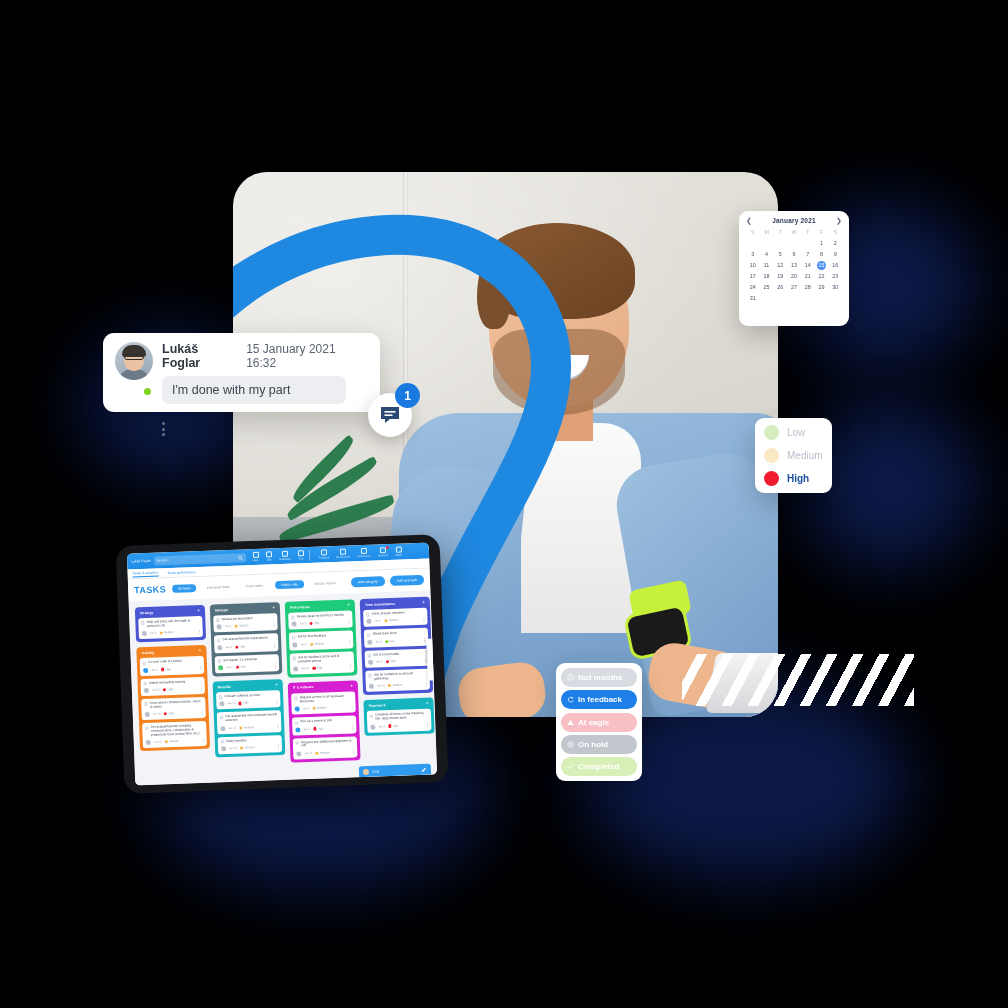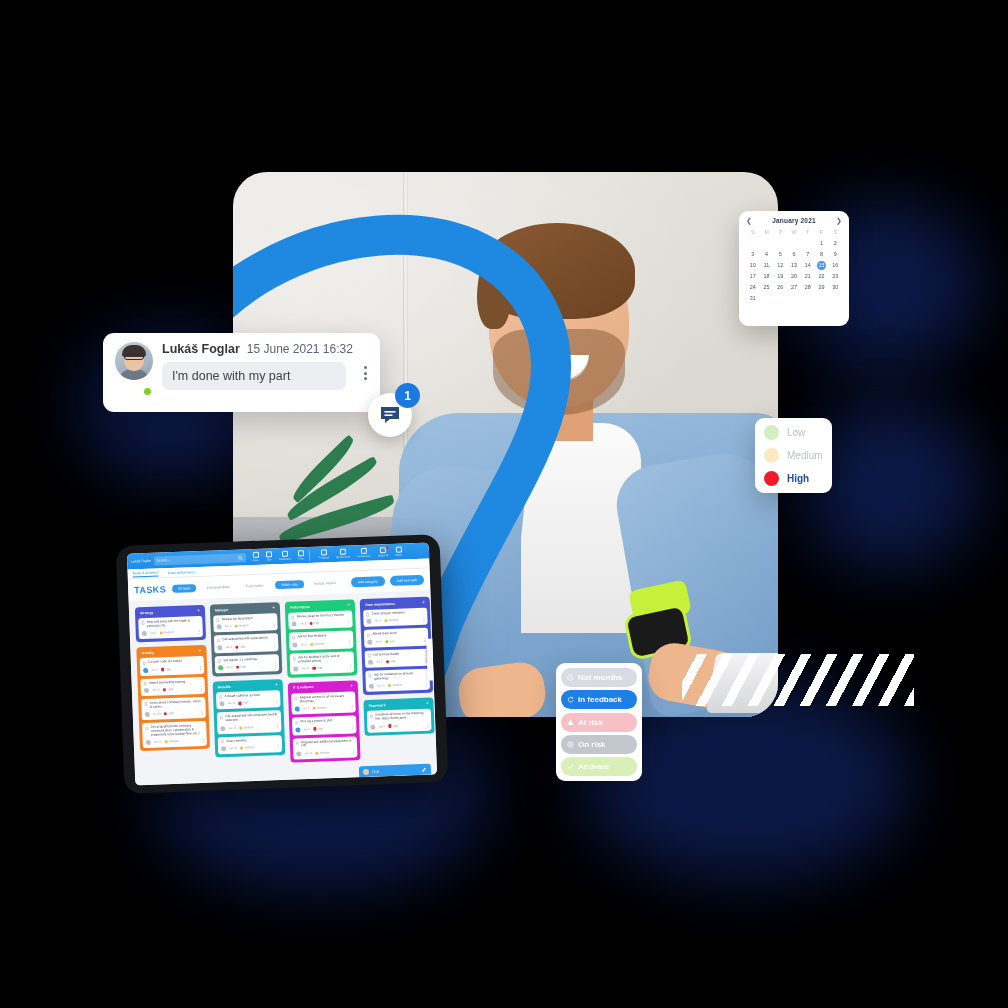--- a/index.html
+++ b/index.html
@@ -94,21 +94,21 @@
   .av-hair{position:absolute;left:7px;top:3px;width:24px;height:12px;border-radius:12px 12px 3px 3px;background:#3a3431;}
   .av-glass{position:absolute;left:9px;top:12px;width:20px;height:6px;
     border:1.4px solid #2f2b29;border-radius:3px;}
   .av-body{position:absolute;left:3px;top:27px;width:32px;height:14px;border-radius:14px 14px 0 0;background:#6c7a88;}
   .online{position:absolute;right:-1px;bottom:1px;width:11px;height:11px;border-radius:50%;
     background:#7ed321;border:2px solid #fff;}
   .c-name{font-size:12.5px;font-weight:bold;color:#2f3640;}
   .c-date{font-size:12px;color:#5b6472;margin-left:7px;}
   .c-bubble{margin-top:6px;background:#eceef1;border-radius:7px;padding:7px 10px;width:184px;
     font-size:12.5px;color:#3b434e;}
-  .c-bubble-row{display:flex;align-items:center;gap:18px;}
+  .c-bubble-row{display:flex;gap:18px;flex-direction:column;}
   .kebab{display:flex;flex-direction:column;gap:2.5px;cursor:pointer;}
   .kebab i{width:3px;height:3px;border-radius:50%;background:#6b7280;display:block;}
   .chat-fab{position:absolute;left:368px;top:393px;width:44px;height:44px;border-radius:50%;
     background:#fff;box-shadow:0 5px 16px rgba(0,0,0,.22);display:flex;align-items:center;justify-content:center;}
   .chat-badge{position:absolute;left:395px;top:383px;width:25px;height:25px;border-radius:50%;
     background:#1a7ae0;color:#fff;font-size:12px;font-weight:bold;display:flex;align-items:center;
     justify-content:center;}
 
   
   .legend{position:absolute;left:755px;top:418px;width:77px;height:75px;background:#fff;
@@ -303,21 +303,21 @@
     <div class="c-row">
       <div class="avatar">
         <div class="av-body"></div>
         <div class="av-face"></div>
         <div class="av-hair"></div>
         <div class="av-glass"></div>
       </div>
       <div style="flex:1;">
         <div style="display:flex;align-items:baseline;">
           <span class="c-name">Lukáš Foglar</span>
-          <span class="c-date">15 June 2021 16:32</span>
+          <span class="c-date">15 January 2021 16:32</span>
         </div>
         <div class="c-bubble-row">
           <div class="c-bubble">I'm done with my part</div>
           <div class="kebab">
               <i></i>
               <i></i>
               <i></i>
             </div>
         </div>
       </div>
@@ -361,35 +361,35 @@
         <svg width="7" height="7" viewBox="0 0 10 10">
           <path d="M8,3.2 A3.4,3.4 0 1 0 8.6,6.2" stroke="currentColor" stroke-width="1.1" fill="none"></path>
           <path d="M8.4,1.2 L8.6,3.6 L6.2,3.4 Z" fill="currentColor"></path>
         </svg>
         <span>In feedback</span>
       </div>
       <div class="chip" style="background: rgb(248, 191, 196); color: rgb(255, 255, 255);">
         <svg width="7" height="7" viewBox="0 0 10 10">
           <path d="M5,1 L9.4,8.6 H0.6 Z" fill="currentColor"></path>
         </svg>
-        <span>At risk</span>
+        <span>At eagle</span>
       </div>
       <div class="chip" style="background: rgb(194, 199, 206); color: rgb(255, 255, 255);">
         <svg width="7" height="7" viewBox="0 0 10 10">
           <circle cx="5" cy="5" r="4" stroke="currentColor" stroke-width="1" fill="none"></circle>
           <rect x="3.5" y="3" width="1.1" height="4" fill="currentColor"></rect>
           <rect x="5.5" y="3" width="1.1" height="4" fill="currentColor"></rect>
         </svg>
-        <span>On risk</span>
+        <span>On hold</span>
       </div>
       <div class="chip" style="background: rgb(217, 239, 184); color: rgb(255, 255, 255);">
         <svg width="7" height="7" viewBox="0 0 10 10">
           <path d="M1,5 L3.8,7.6 L9,2" stroke="currentColor" stroke-width="1.3" fill="none"></path>
         </svg>
-        <span>Activate</span>
+        <span>Completed</span>
       </div>
     </div>
 
   <div class="tablet">
     <div class="bezel"></div>
     <div class="screen">
 
       <div class="t-toolbar">
         <span class="t-user">Lukáš Foglar</span>
         <div class="t-search">

